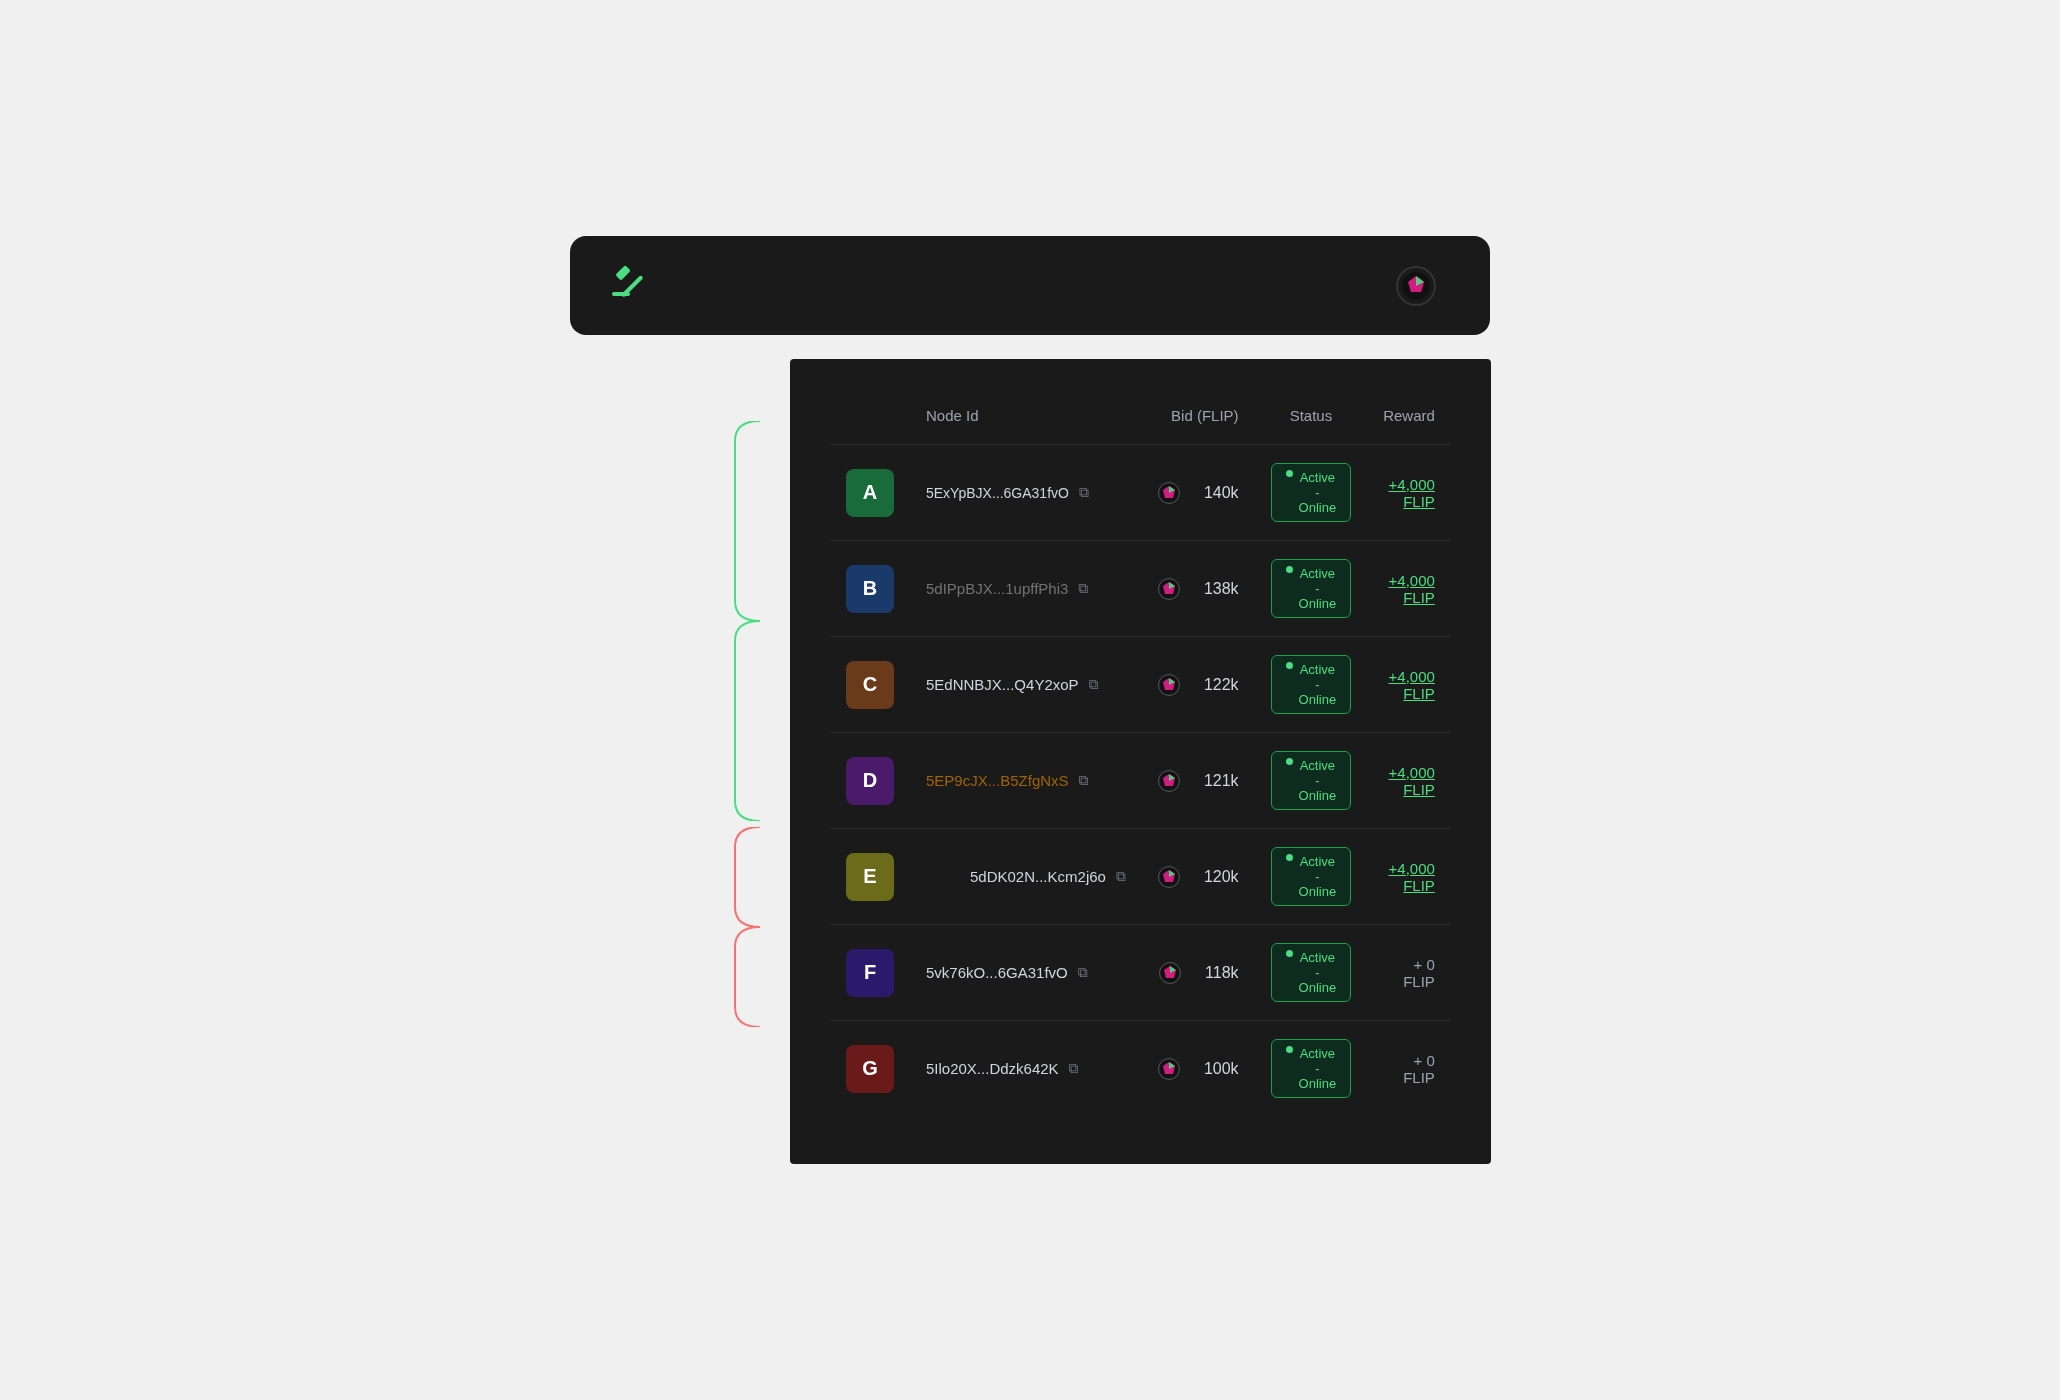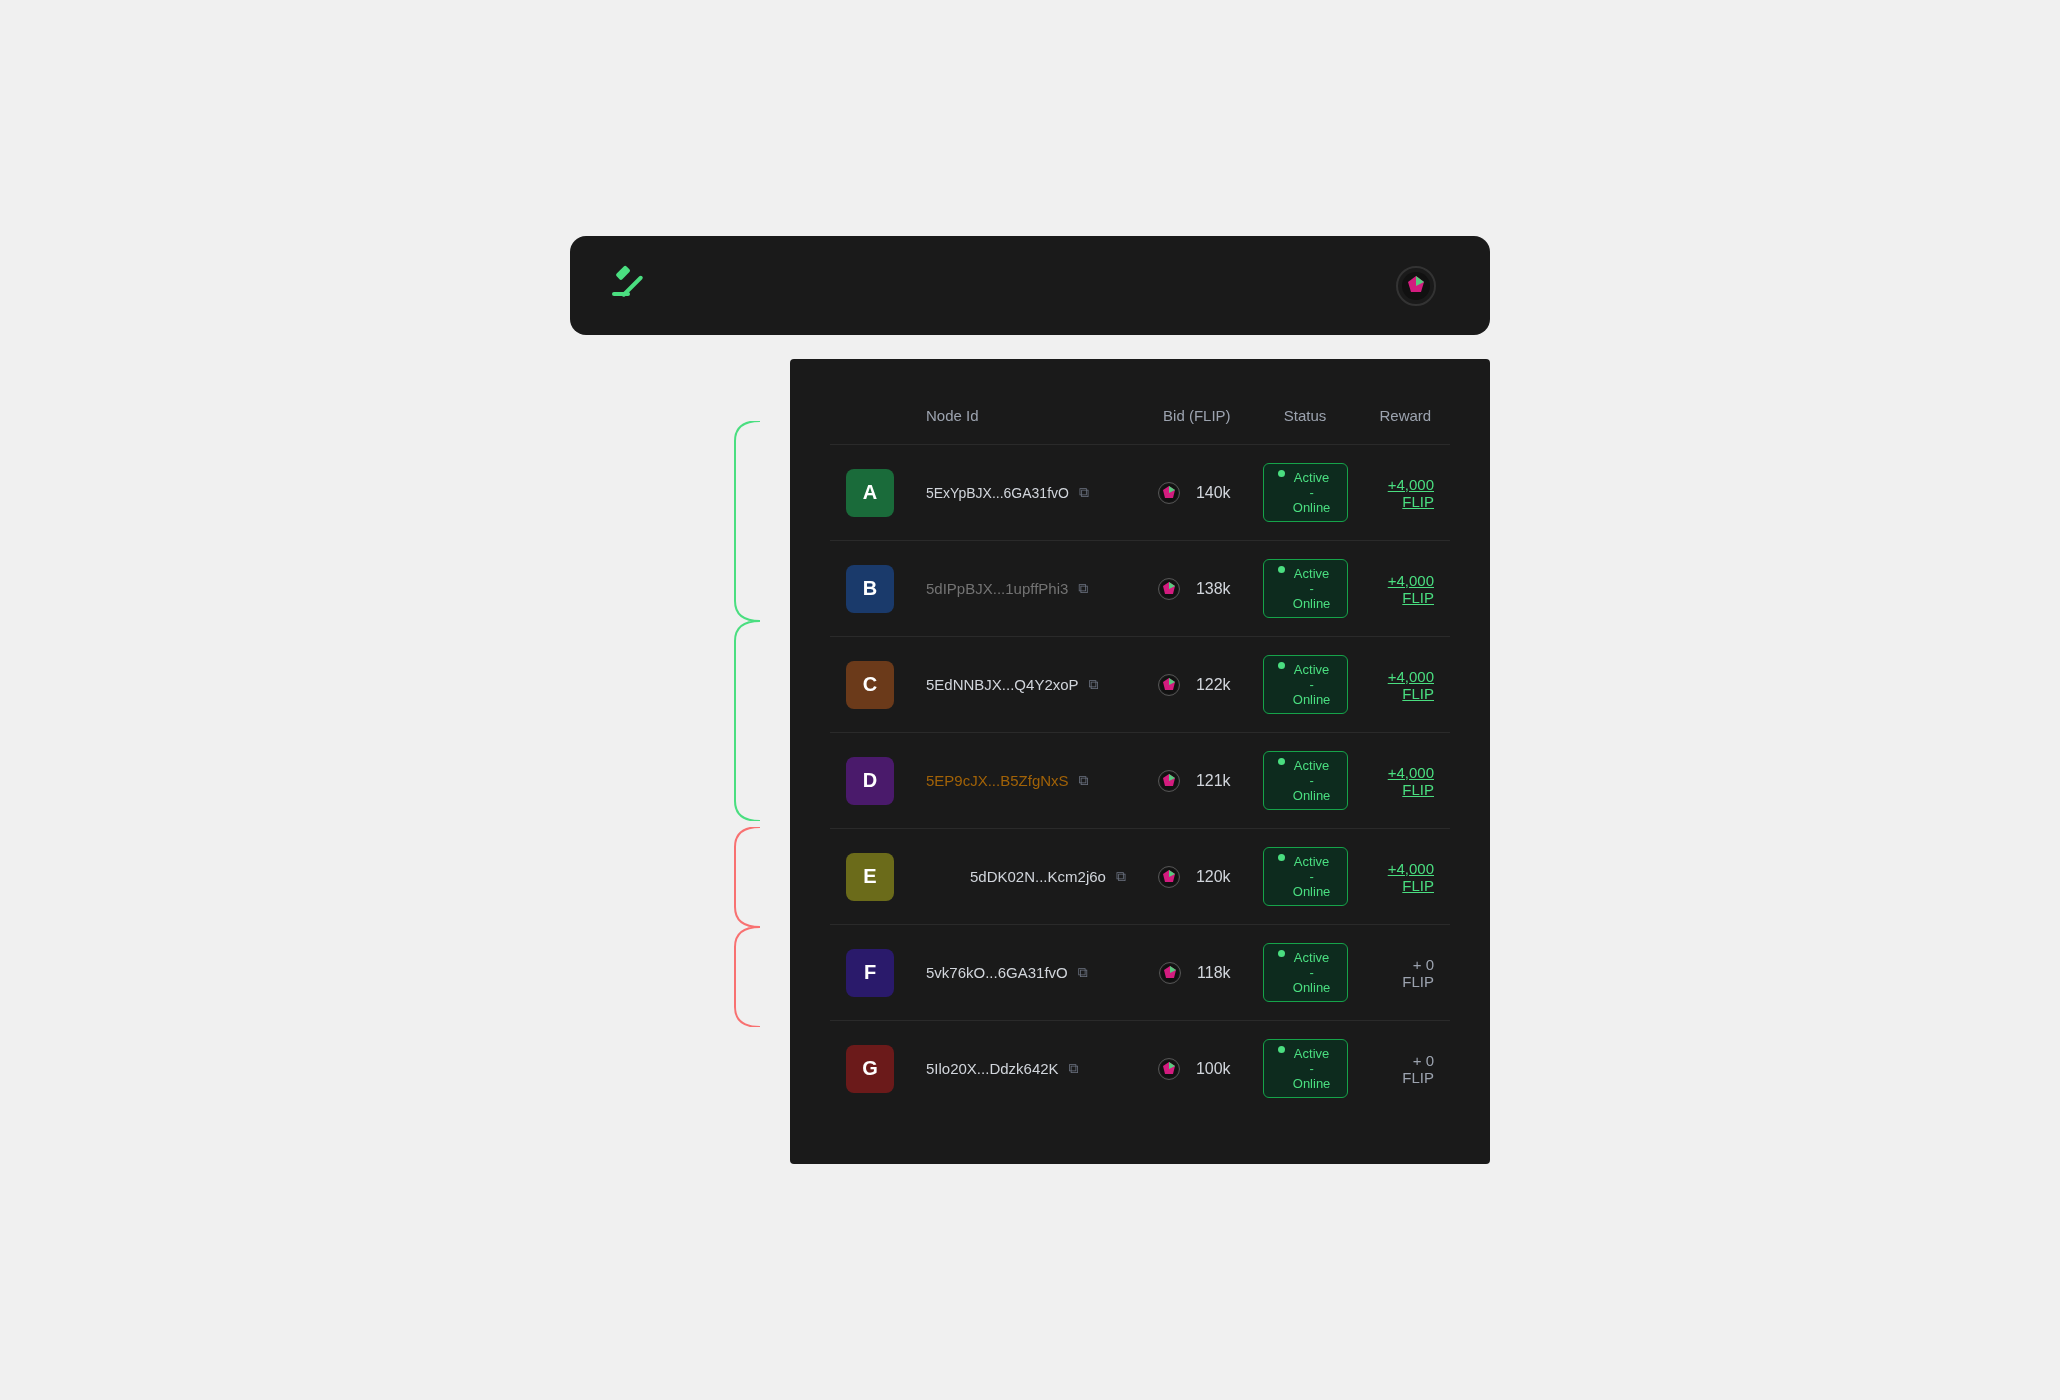--- a/index.html
+++ b/index.html
@@ -136,21 +136,21 @@
       cursor: pointer;
       font-size: 14px;
     }
 
     
     .bid-cell {
       text-align: right;
       display: flex;
       align-items: center;
       justify-content: flex-end;
-      gap: 16px;
+      gap: 24px;
     }
     .flip-token-icon {
       width: 22px;
       height: 22px;
       border-radius: 50%;
       background: #1a1a1a;
       border: 1.5px solid #555;
       display: inline-flex;
       align-items: center;
       justify-content: center;

